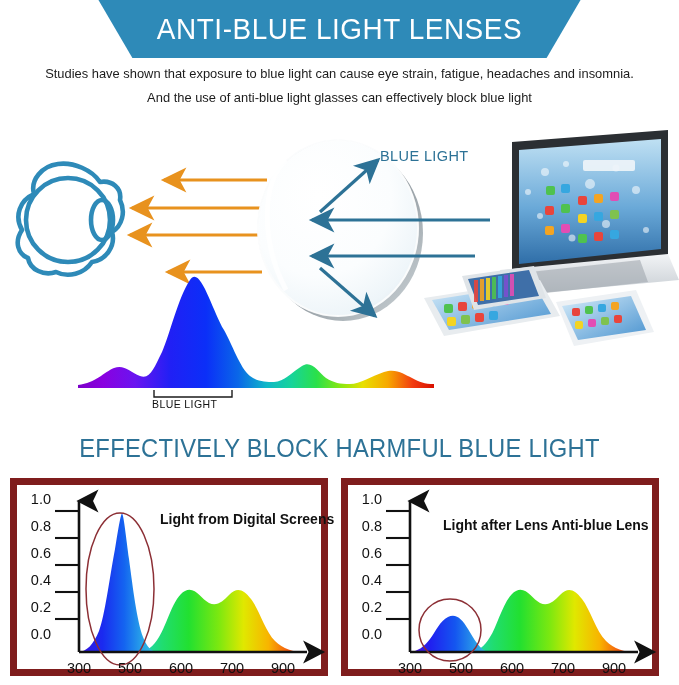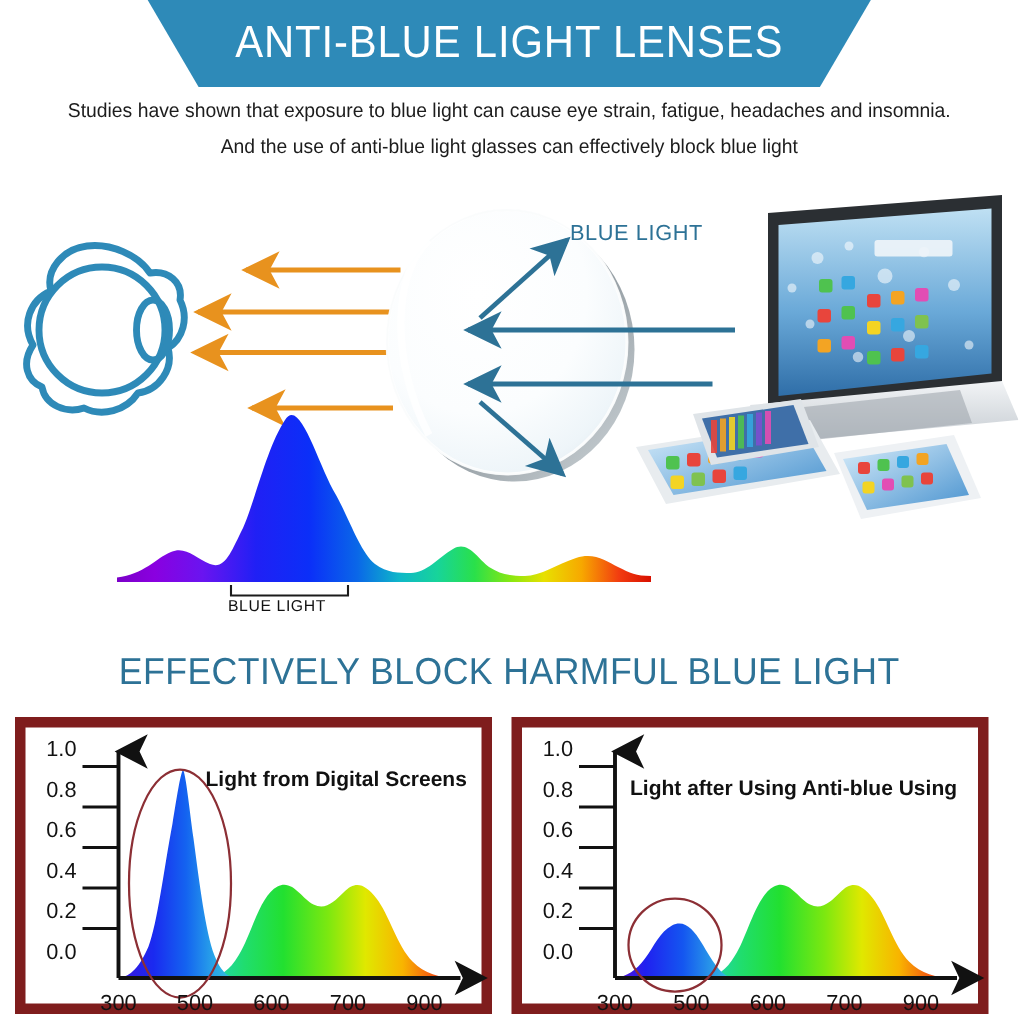--- a/index.html
+++ b/index.html
@@ -101,20 +101,21 @@
   .panel-left  { left: 10px; }
   .panel-right { left: 341px; }
   .panel svg { display: block; }
   .chart-title {
     position: absolute;
     font-size: 14px;
     font-weight: bold;
     color: #111;
     font-family: "Liberation Sans Narrow", "Liberation Sans", sans-serif;
     white-space: nowrap;
+    margin-left: 23px;
   }
   .chart-title-left  { left: 120px; top: 26px; }
   .chart-title-right { left: 72px;  top: 32px; }
 </style>
 </head>
 <body>
 
 <div class="banner-wrap">
   <div class="banner-shape"></div>
   <div class="banner-title">ANTI-BLUE LIGHT LENSES</div>
@@ -469,14 +470,14 @@
     <ellipse cx="102" cy="145" rx="31" ry="31" fill="none" stroke="#8c2f35" stroke-width="1.5"></ellipse>
 
     <g font-family="Liberation Sans, sans-serif" font-size="14.5" fill="#111" text-anchor="middle">
       <text x="62" y="188">300</text>
       <text x="113" y="188">500</text>
       <text x="164" y="188">600</text>
       <text x="215" y="188">700</text>
       <text x="266" y="188">900</text>
     </g>
   </svg>
-  <div class="chart-title chart-title-right">Light after Using Anti-blue Using</div>
+  <div class="chart-title chart-title-right">Light after Lens Anti-blue Lens</div>
 </div>
 
 </body></html>

